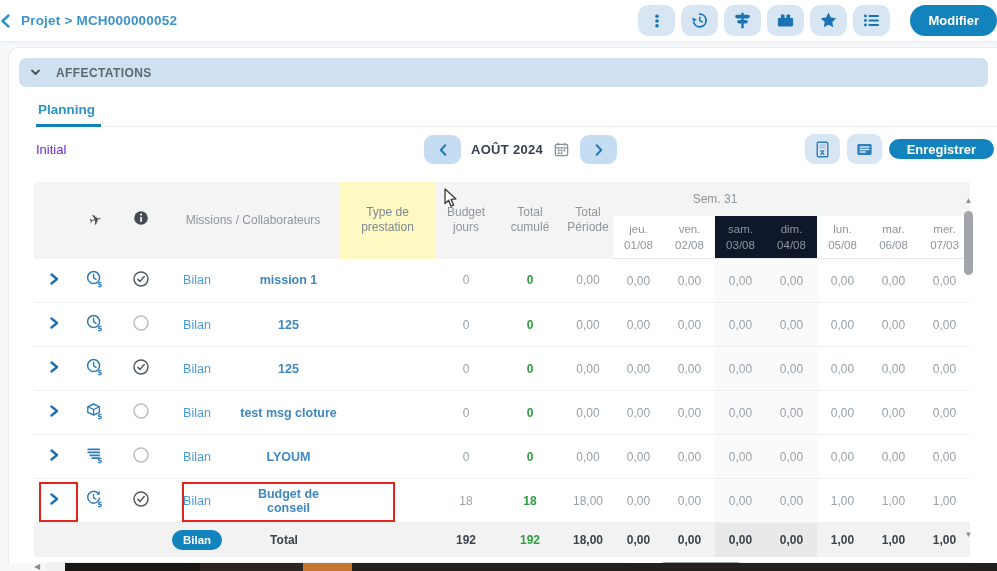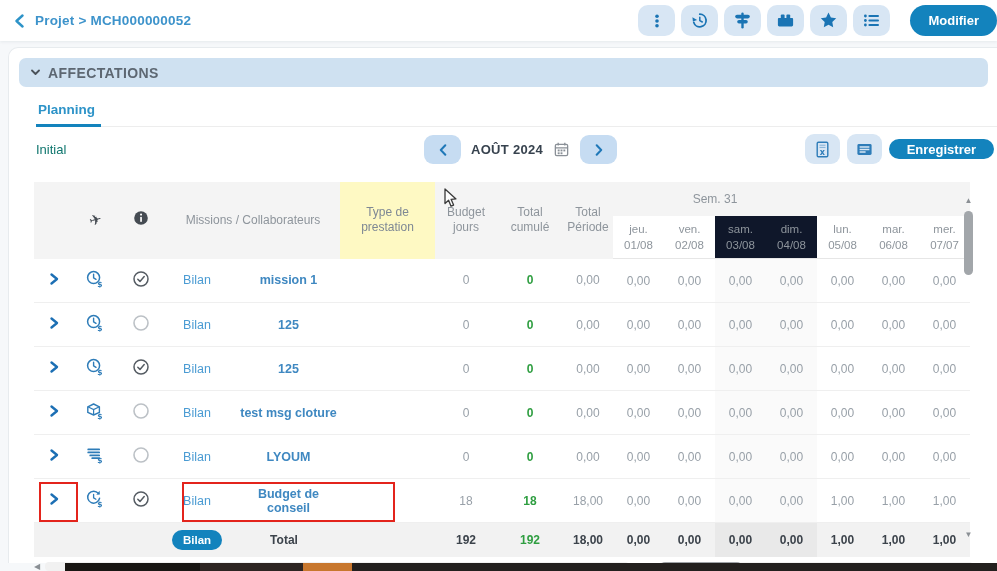--- a/index.html
+++ b/index.html
@@ -2,40 +2,40 @@
 <html><head>
 <meta charset="utf-8">
 <style>
   html,body{margin:0;padding:0}
   body{width:997px;height:571px;position:relative;overflow:hidden;background:#f6f8fa;
        font-family:"Liberation Sans",sans-serif;-webkit-font-smoothing:antialiased}
 
   
   .topbar{position:absolute;top:0;left:0;right:0;height:41px;background:#fff;
           box-shadow:0 1px 3px rgba(40,60,80,.08);display:flex;align-items:center;
-          padding-left:14px;z-index:6}
+          z-index:6}
   .crumb{display:flex;align-items:center;gap:10px;color:#3d93cb;font-size:13.5px;font-weight:600;letter-spacing:.2px}
   .topactions{margin-left:auto;display:flex;align-items:center;gap:20px}
   .iconbtn{width:37px;height:31px;border-radius:10px;background:#d8e6f4;border:none;
            display:flex;align-items:center;justify-content:center;padding:0;cursor:pointer}
   .btn-primary{height:31px;border-radius:16px;background:#1383bd;color:#fff;font-weight:700;
                font-size:13px;padding:0 18px;border:none;display:flex;align-items:center;
                white-space:nowrap;cursor:pointer;font-family:inherit}
 
   
   .panel{position:absolute;top:47px;left:8px;width:989px;height:515px;background:#fff;
          border:1px solid #e7ebee;border-right:none;border-bottom:none;border-radius:10px 0 0 0}
   .secbar{margin:10px 10px 0 10px;height:29px;background:#cfe1f1;border-radius:7px;
-          display:flex;align-items:center;gap:8px;padding:0 12px;color:#5d6772;
-          font-weight:700;font-size:14px;letter-spacing:.4px}
+          display:flex;align-items:center;gap:16px;padding:0 12px;color:#5d6772;
+          font-weight:700;font-size:12px;letter-spacing:.4px}
   .tabs{margin:13px 0 0 27px;border-bottom:1px solid #ededed;height:26px}
   .tab{display:inline-block;color:#2d93c8;font-weight:700;font-size:13.5px;
        padding:0 6px 7px 2px;border-bottom:3px solid #1383bd;cursor:pointer}
   .toolbar{position:relative;height:41px;margin:5px 2px 0 27px}
-  .version{position:absolute;left:0;top:10px;font-size:13px;color:#0f766e}
+  .version{position:absolute;left:0;top:10px;font-size:13px;color:#6d28d9}
   .monthnav{position:absolute;left:388px;top:3px;display:flex;align-items:center;gap:10px}
   .navbtn{width:37px;height:29px;border-radius:9px;background:#c6dcf2;border:none;
           display:flex;align-items:center;justify-content:center;cursor:pointer;padding:0}
   .monthlabel{font-weight:700;font-size:13px;color:#37424e;letter-spacing:.3px}
   .righttools{position:absolute;right:2px;top:2px;display:flex;gap:7px;align-items:center}
   .smallbtn{width:35px;height:30px;border-radius:9px;background:#d8e6f4;border:none;
             display:flex;align-items:center;justify-content:center;cursor:pointer;padding:0}
 
   
   .twrap{position:absolute;top:134px;left:25px;width:952px}
@@ -301,21 +301,21 @@
             <th class="c-day">
               <div class="dname">lun.</div>
               <div class="ddate">05/08</div>
             </th>
             <th class="c-day">
               <div class="dname">mar.</div>
               <div class="ddate">06/08</div>
             </th>
             <th class="c-day">
               <div class="dname">mer.</div>
-              <div class="ddate">07/07</div>
+              <div class="ddate">07/03</div>
             </th>
  </tr>
         </thead>
       <tbody id="tbody">
           <tr>
   <td class="c-chev"><span class="chev">
                 <svg width="14" height="14" viewBox="0 0 14 14">
                   <path d="M4.5 2.5L10 7l-5.5 4.5" fill="none" stroke="#1c6fb4" stroke-width="2.4" stroke-linecap="round" stroke-linejoin="round"></path>
                 </svg>
               </span></td>

